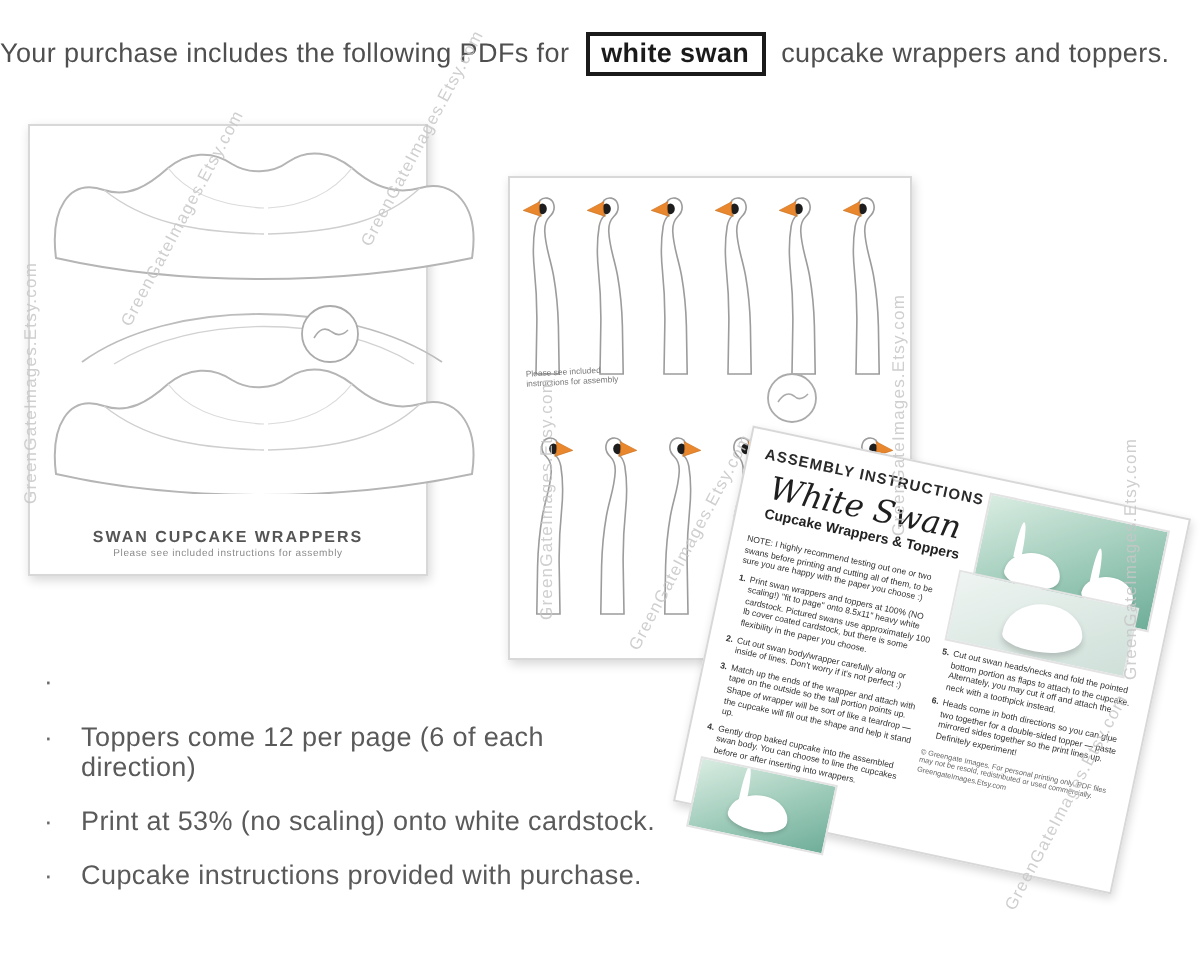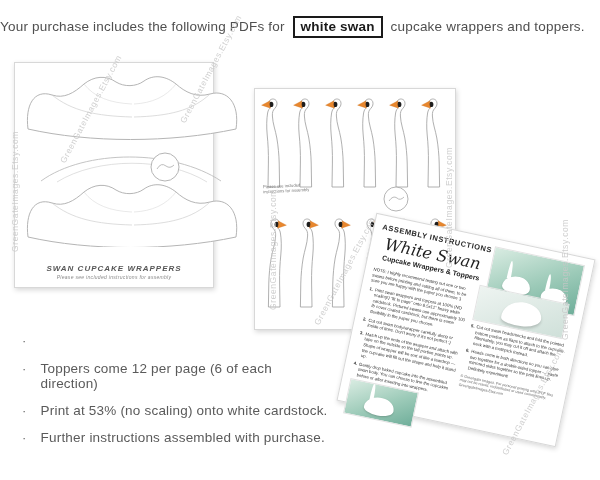--- a/index.html
+++ b/index.html
@@ -14,21 +14,21 @@
   }
   .badge{
     display:inline-block;border:2px solid #1a1a1a;padding:1px 6px 2px 6px;
     font-weight:bold;color:#1a1a1a;margin:0 4px;background:#fff;
   }
   
   .page{
     position:absolute;background:#fff;border:1px solid #d8d8d8;
     box-shadow:1px 2px 5px rgba(0,0,0,.16);box-sizing:border-box;
   }
-  #page-wrappers{left:14px;top:62px;width:200px;height:226px;z-index:2;font-style:italic;}
+  #page-wrappers{left:14px;top:62px;width:200px;height:226px;z-index:2;}
   #page-toppers{left:254px;top:88px;width:202px;height:242px;z-index:3;}
   #page-instructions{
     left:354px;top:234px;width:224px;height:192px;z-index:4;
     transform:rotate(12deg);padding:7px 8px;
   }
   
   .wrap-title{
     position:absolute;bottom:14px;left:0;width:100%;text-align:center;
     font-size:8px;font-weight:bold;letter-spacing:1px;color:#555;
   }
@@ -199,21 +199,21 @@
   <div class="bullet-row">
     <span class="dot">·</span>
     <span>Toppers come 12 per page (6 of each direction)</span>
   </div>
   <div class="bullet-row">
     <span class="dot">·</span>
     <span>Print at 53% (no scaling) onto white cardstock.</span>
   </div>
   <div class="bullet-row">
     <span class="dot">·</span>
-    <span>Further instructions assembled with purchase.</span>
+    <span>Cupcake instructions provided with purchase.</span>
   </div>
 </div>
 
 <div class="wm" style="left:10px;top:252px;transform:rotate(-90deg);">GreenGateImages.Etsy.com</div>
 <div class="wm" style="left:58px;top:160px;transform:rotate(-62deg);">GreenGateImages.Etsy.com</div>
 <div class="wm" style="left:178px;top:120px;transform:rotate(-62deg);">GreenGateImages.Etsy.com</div>
 <div class="wm" style="left:268px;top:310px;transform:rotate(-90deg);">GreenGateImages.Etsy.com</div>
 <div class="wm" style="left:444px;top:268px;transform:rotate(-90deg);">GreenGateImages.Etsy.com</div>
 <div class="wm" style="left:312px;top:322px;transform:rotate(-62deg);">GreenGateImages.Etsy.com</div>
 <div class="wm" style="left:560px;top:340px;transform:rotate(-90deg);">GreenGateImages.Etsy.com</div>

